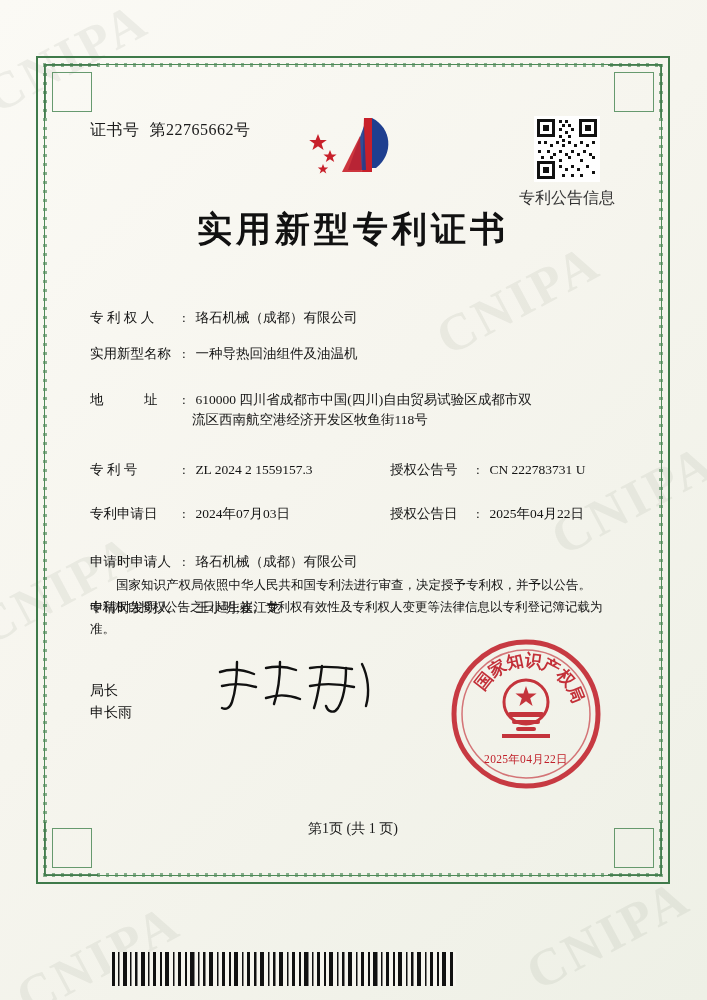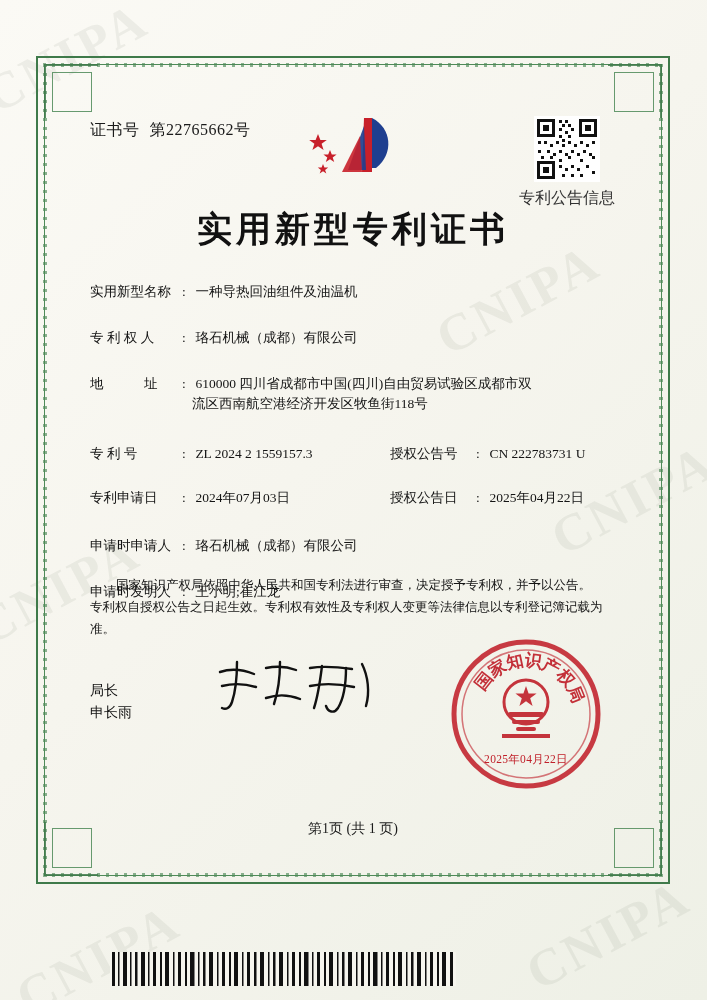--- a/index.html
+++ b/index.html
@@ -330,28 +330,28 @@
             <rect x="46" y="58" width="3" height="3"></rect>
         </g>
       </svg>
     </div>
     <div class="qr-label">专利公告信息</div>
 
     <div class="title">实用新型专利证书</div>
 
     <div class="fields">
 
+      <div class="row" style="margin-top:26px">
+        <span class="lbl">专 利 权 人</span><span class="colon">:</span>
+        <span class="val">珞石机械（成都）有限公司</span>
+      </div>
+
       <div class="row">
         <span class="lbl">实用新型名称</span><span class="colon">:</span>
         <span class="val">一种导热回油组件及油温机</span>
-      </div>
-
-      <div class="row" style="margin-top:26px">
-        <span class="lbl">专 利 权 人</span><span class="colon">:</span>
-        <span class="val">珞石机械（成都）有限公司</span>
       </div>
 
       <div class="row" style="margin-top:26px; margin-bottom:6px">
         <span class="lbl">地　　　址</span><span class="colon">:</span>
         <span class="val">610000 四川省成都市中国(四川)自由贸易试验区成都市双</span>
         <span class="addr-second">流区西南航空港经济开发区牧鱼街118号</span>
       </div>
 
 
       <div class="row two-col" style="margin-top:30px">

